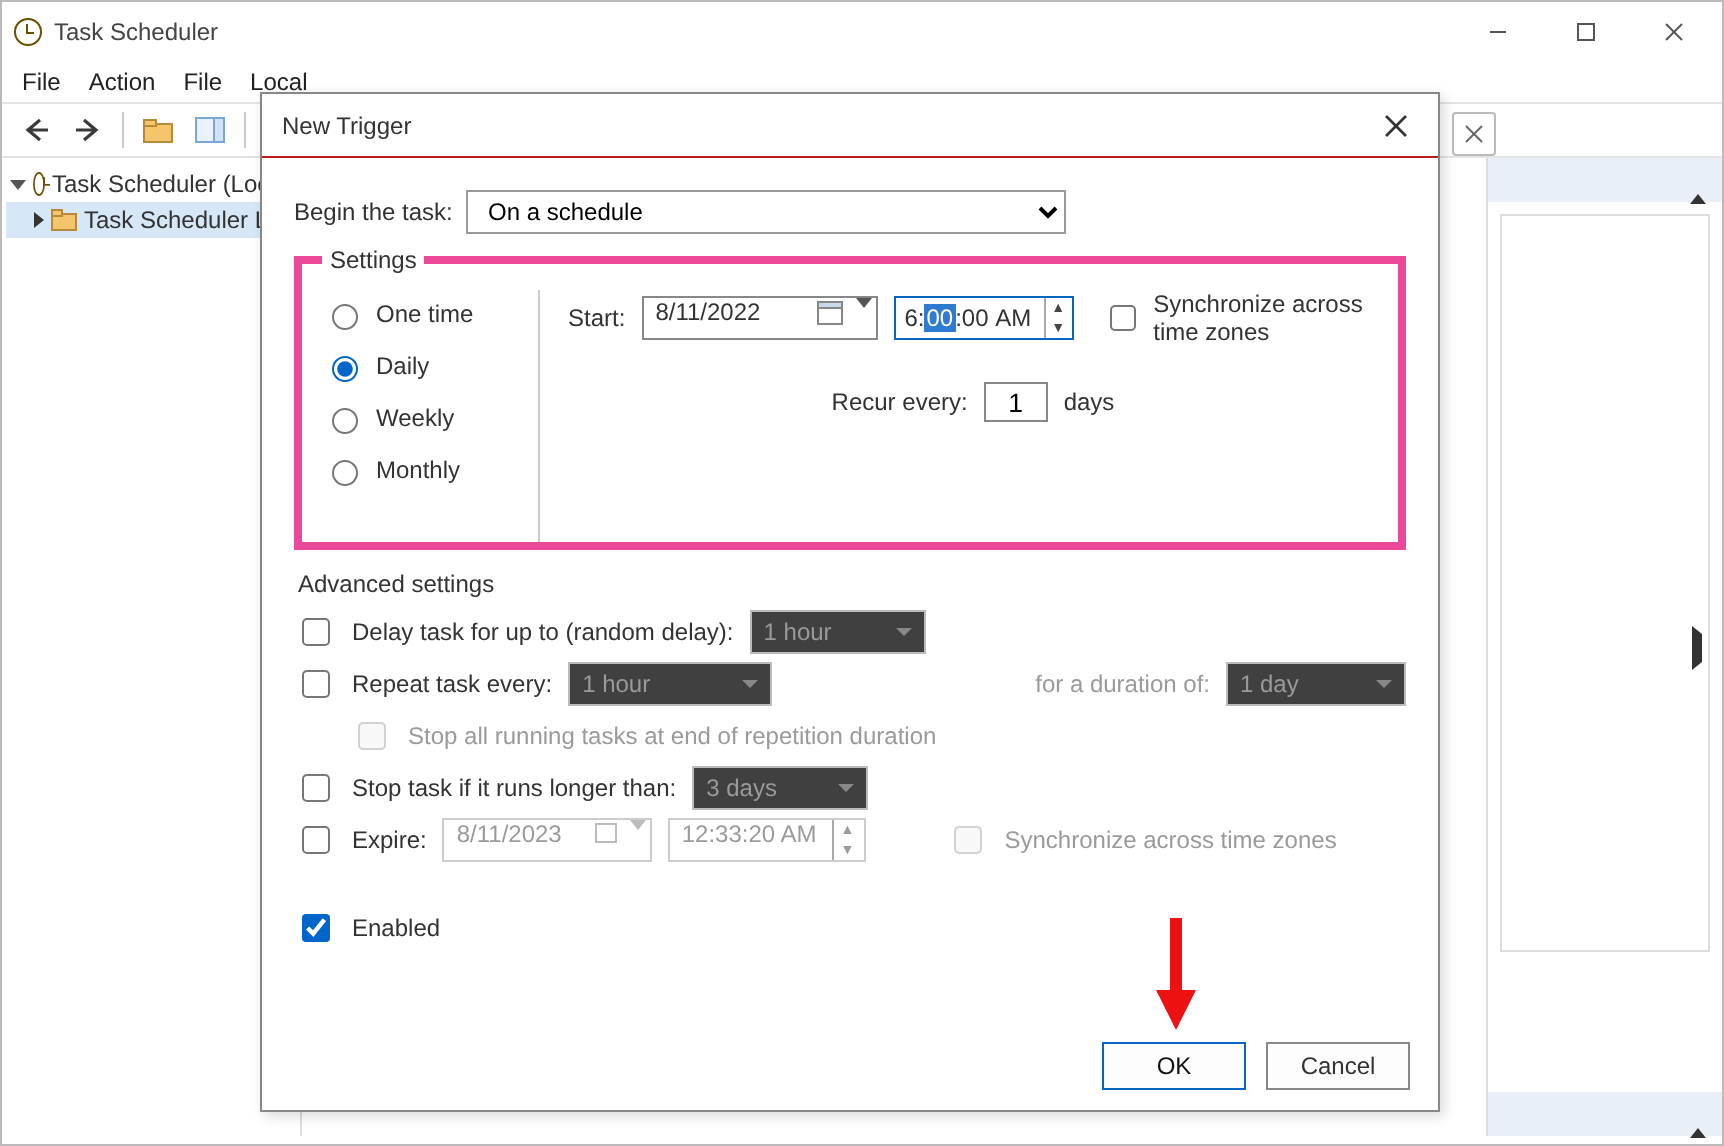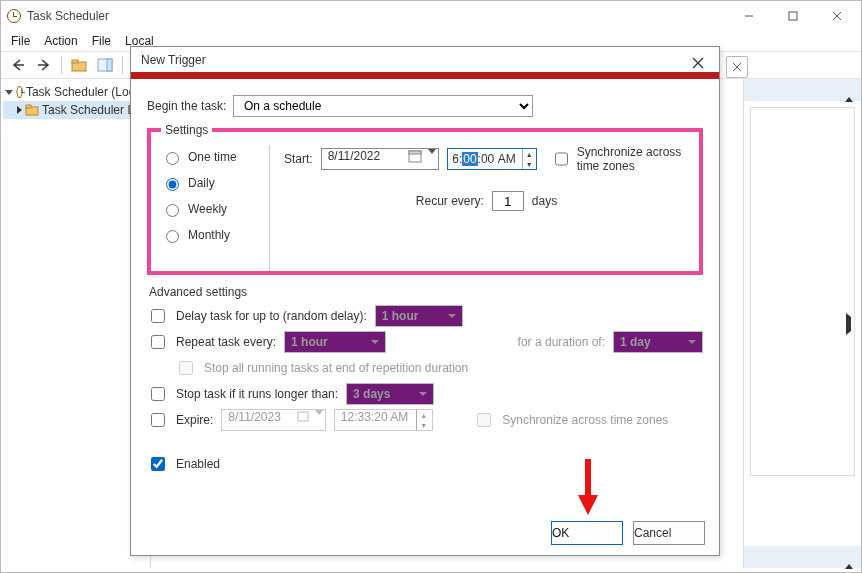--- a/index.html
+++ b/index.html
@@ -23,21 +23,21 @@
   .treerow { display:flex; align-items:center; height:18px; gap:3px; padding-left:2px; white-space:nowrap;}
   .treerow.sel { background:#d6e8f7; }
   .content { flex:1; position:relative; background:#fff; }
   .actions { width:118px; border-left:1px solid #ddd; background:#fff; display:flex; flex-direction:column;}
   .actions .gh { height:22px; background:#e8eff7; display:flex; align-items:center; padding:0 6px;}
   .actions .sp { flex:1; background:#fff; margin:6px; border:1px solid #ddd; }
   .actions .chev { position:absolute; right:8px; }
 
   
   .dlg { position:absolute; left:130px; top:46px; width:590px; height:510px; background:#fff; border:1px solid #888; box-shadow:2px 2px 6px rgba(0,0,0,0.15); z-index:10;}
-  .dlg .dtitle { height:32px; display:flex; align-items:center; padding:0 10px; font-size:12px; border-bottom:7px solid #b91c1c;}
+  .dlg .dtitle { height:32px; display:flex; align-items:center; padding:0 10px; font-size:12px; border-bottom:1px solid #b91c1c;}
   .dlg .dclose { position:absolute; right:6px; top:4px; width:30px; height:24px; display:flex; align-items:center; justify-content:center; color:#333;}
   .floatclose { position:absolute; left:726px; top:56px; width:22px; height:22px; border:1px solid #bbb; border-radius:2px; display:flex; align-items:center; justify-content:center; color:#666; background:#fff; z-index:5;}
 
   .dbody { padding:10px 16px 10px 16px; }
   .row { display:flex; align-items:center; margin:6px 0; }
   .lbl { width:86px; }
   select.combo, .combo { border:1px solid #999; height:22px; padding:0 6px; background:#fff; font-size:12px; }
   fieldset { border:4px solid #ec4899; margin:6px 0 10px 0; padding:8px 10px 0 10px; }
   legend { font-size:12px; padding:0 4px; color:#333;}
   .settings-grid { display:flex; gap:14px;}
@@ -50,24 +50,24 @@
   .dateinput { border:1px solid #888; height:22px; display:flex; align-items:flex-start; padding:0 2px 0 6px; gap:4px;}
   .timeinput { border:1px solid #0a64c2; height:22px; display:flex; align-items:center; padding:0 0 0 4px;}
   .timeinput .selmin { background:#2f7bd1; color:#fff; padding:0 1px;}
   .spin { display:flex; flex-direction:column; border-left:1px solid #aaa; width:14px;}
   .spinbtn { height:10px; display:flex; align-items:center; justify-content:center; font-size:7px; color:#444;}
   .recur-row { margin-top:18px; display:flex; align-items:center; gap:8px;justify-content:center;}
   .num { border:1px solid #888; width:32px; height:20px; text-align:center;}
   .adv-title { margin:8px 0 4px 2px; }
   .adv-row { display:flex; align-items:center; gap:8px; height:26px; }
   .disabled { color:#9a9a9a; }
-  .dd { border:1px solid #bbb; height:22px; min-width:88px; padding:0 18px 0 6px; display:flex; align-items:center; position:relative; color:#9a9a9a; background:#701a75;font-weight:bold;}
+  .dd { border:1px solid #bbb; height:22px; min-width:88px; padding:0 18px 0 6px; display:flex; align-items:center; position:relative; color:#9a9a9a; background:#404040;}
   .dd::after { content:""; position:absolute; right:6px; top:8px; border:4px solid transparent; border-top-color:#888;}
   .btnbar { position:absolute; right:14px; bottom:10px; display:flex; gap:10px;}
-  .btn { width:72px; height:24px; border:1px solid #888; background:#fdfdfd; display:flex; align-items:center; justify-content:flex-start; font-size:12px;}
+  .btn { width:72px; height:24px; border:1px solid #888; background:#fdfdfd; display:flex; align-items:center; justify-content:center; font-size:12px;}
   .btn.primary { border:1px solid #0a64c2; color:#111; }
   .arrow { position:absolute; left:576px; top:455px; z-index:20; width:24px; height:62px;}
 
   .calico { display:inline-flex; }
   .clockico { width:14px; height:14px; border:1.2px solid #6b4e00; border-radius:50%; position:relative; display:inline-block;}
   .clockico::before { content:""; position:absolute; left:5px; top:2px; width:1px; height:5px; background:#6b4e00;}
   .clockico::after { content:""; position:absolute; left:5px; top:6px; width:4px; height:1px; background:#6b4e00;}
   .tri { width:0;height:0;border-left:4px solid transparent;border-right:4px solid transparent;}
   .tri.up { border-bottom:5px solid #333;}
   .tri.dn { border-top:5px solid #333;}

